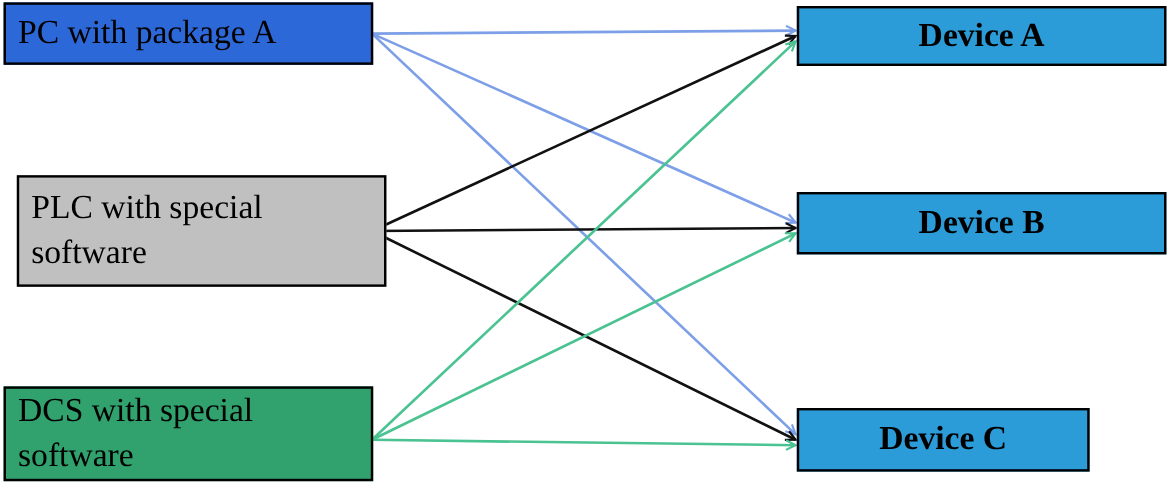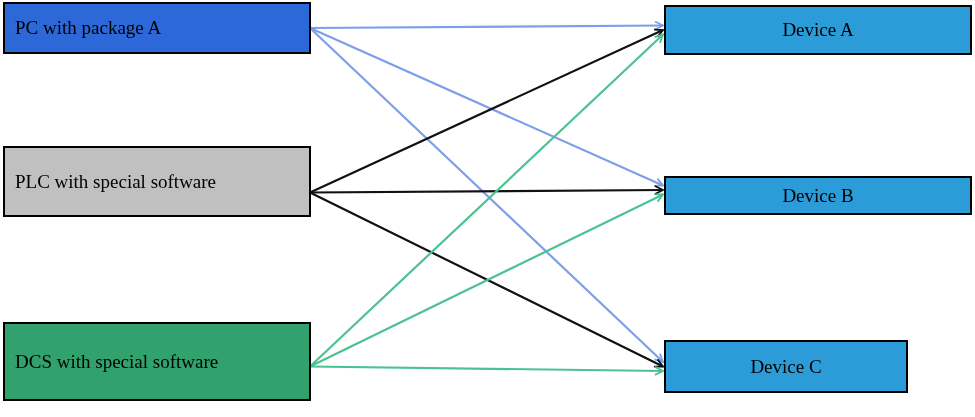--- a/index.html
+++ b/index.html
@@ -16,30 +16,30 @@
     left: 0; top: 0;
     width: 975px; height: 417px;
   }
   .node {
     position: absolute;
     box-sizing: border-box;
     border: 2px solid #000000;
     color: #000000;
     display: flex;
     align-items: center;
-    font-size: 19px;
+    font-size: 28px;
     line-height: 1.32;
   }
   .src { justify-content: flex-start; padding: 0 10px; }
-  .tgt { justify-content: center; }
+  .tgt { justify-content: center; font-weight: bold; }
   #node-pc   { left: 3px;   top: 2px;   width: 308px; height: 52px; }
-  #node-plc  { left: 3px;   top: 146px; width: 308px; height: 71px; }
+  #node-plc  { left: 14px;   top: 146px; width: 308px; height: 93px; }
   #node-dcs  { left: 3px;   top: 322px; width: 308px; height: 79px; }
   #node-devA { left: 664px; top: 5px;   width: 308px; height: 50px; }
-  #node-devB { left: 664px; top: 176px; width: 308px; height: 39px; }
+  #node-devB { left: 664px; top: 160px; width: 308px; height: 52px; }
   #node-devC { left: 664px; top: 340px; width: 244px; height: 53px; }
 </style>
 </head>
 <body>
 
 <div class="canvas">
 
   <svg id="edge-layer" xmlns="http://www.w3.org/2000/svg" viewBox="0 0 975 417">
       <defs>
         <marker id="mk-pc" markerWidth="12" markerHeight="12" refX="9" refY="5" orient="auto" markerUnits="userSpaceOnUse">

